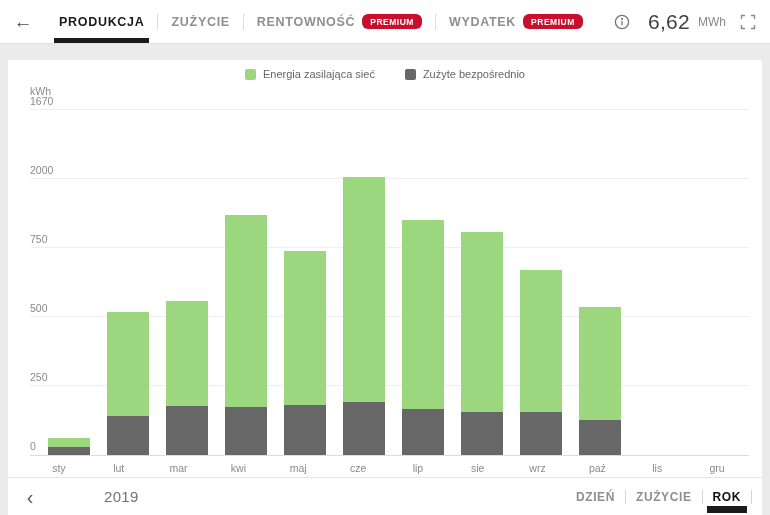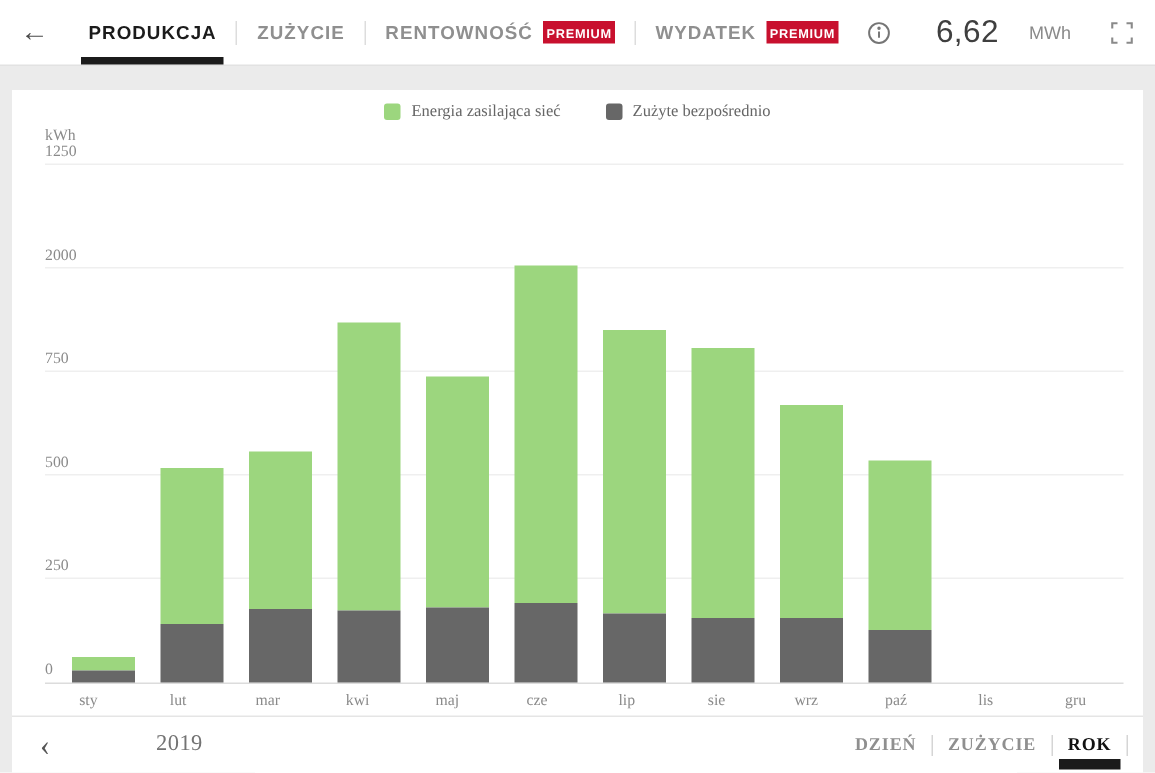--- a/index.html
+++ b/index.html
@@ -11,29 +11,29 @@
             border-bottom:1px solid #e2e2e2; display:flex; align-items:stretch; }
   .back-btn { width:46px; display:flex; align-items:center; justify-content:center;
               font-size:19px; color:#4a4a4a; cursor:pointer; }
   .tabs { display:flex; align-items:stretch; }
   .tab { position:relative; display:flex; align-items:center; gap:7px; padding:0 13px;
          font-size:12.5px; font-weight:700; letter-spacing:.7px; color:#8f8f8f; cursor:pointer; white-space:nowrap; }
   .tab.active { color:#1b1b1b; }
   .tab.active::after { content:""; position:absolute; left:8px; right:8px; bottom:0; height:5px; background:#1b1b1b; }
   .tab-sep { align-self:center; width:1px; height:16px; background:#ddd; }
   .premium-badge { background:#c8102e; color:#fff; font-size:8.5px; font-weight:700;
-                   letter-spacing:.5px; padding:3px 2px 2px; border-radius:0; }
-  .metrics { margin-left:auto; display:flex; align-items:center; padding-right:14px; gap:20px; }
+                   letter-spacing:.5px; padding:3px 8px 2px; border-radius:6px; }
+  .metrics { margin-left:auto; display:flex; align-items:center; padding-right:14px; gap:8px; }
   .icon-info { width:16px; height:16px; color:#757575; margin-right:10px; cursor:pointer; }
   .total-value { font-size:21px; color:#3f3f3f; letter-spacing:.3px; }
   .total-unit { font-size:12px; color:#8a8a8a; margin-right:6px; }
   .icon-fullscreen { width:16px; height:16px; color:#8a8a8a; cursor:pointer; }
 
   
-  .card { position:absolute; left:8px; top:60px; width:754px; height:455px; background:#fff;font-family:Liberation Serif, serif; }
+  .card { position:absolute; left:8px; top:60px; width:754px; height:455px; background:#fff; }
 
   .legend { position:absolute; left:0; right:0; top:8px; display:flex; justify-content:center;
             align-items:center; gap:30px; }
   .legend-item { display:flex; align-items:center; gap:7px; font-size:11px; color:#666; }
   .legend-swatch { width:11px; height:11px; border-radius:2px; }
 
   
   .plot { position:absolute; left:22px; right:13px; top:51px; height:345px;
           border-bottom:1px solid #dcdcdc; }
   .unit-label { position:absolute; left:22px; top:25px; font-size:10.5px; color:#8a8a8a; }
@@ -119,21 +119,21 @@
       <div class="ytick" style="bottom: 3px;">0</div>
       <div class="gridline" style="bottom: 69px;"></div>
       <div class="ytick" style="bottom: 72px;">250</div>
       <div class="gridline" style="bottom: 138px;"></div>
       <div class="ytick" style="bottom: 141px;">500</div>
       <div class="gridline" style="bottom: 207px;"></div>
       <div class="ytick" style="bottom: 210px;">750</div>
       <div class="gridline" style="bottom: 276px;"></div>
       <div class="ytick" style="bottom: 279px;">2000</div>
       <div class="gridline" style="bottom: 345px;"></div>
-      <div class="ytick" style="bottom: 348px;">1250</div>
+      <div class="ytick" style="bottom: 348px;">1670</div>
       <div class="bars-row">
         <div class="bar-slot">
           <div class="bar">
             <div class="seg-top" style="height: 8.832px; background: rgb(156, 214, 126);"></div>
             <div class="seg-bottom" style="height: 7.728px; background: rgb(103, 103, 103);"></div>
           </div>
         </div>
         <div class="bar-slot">
           <div class="bar">
             <div class="seg-top" style="height: 104.052px; background: rgb(156, 214, 126);"></div>

